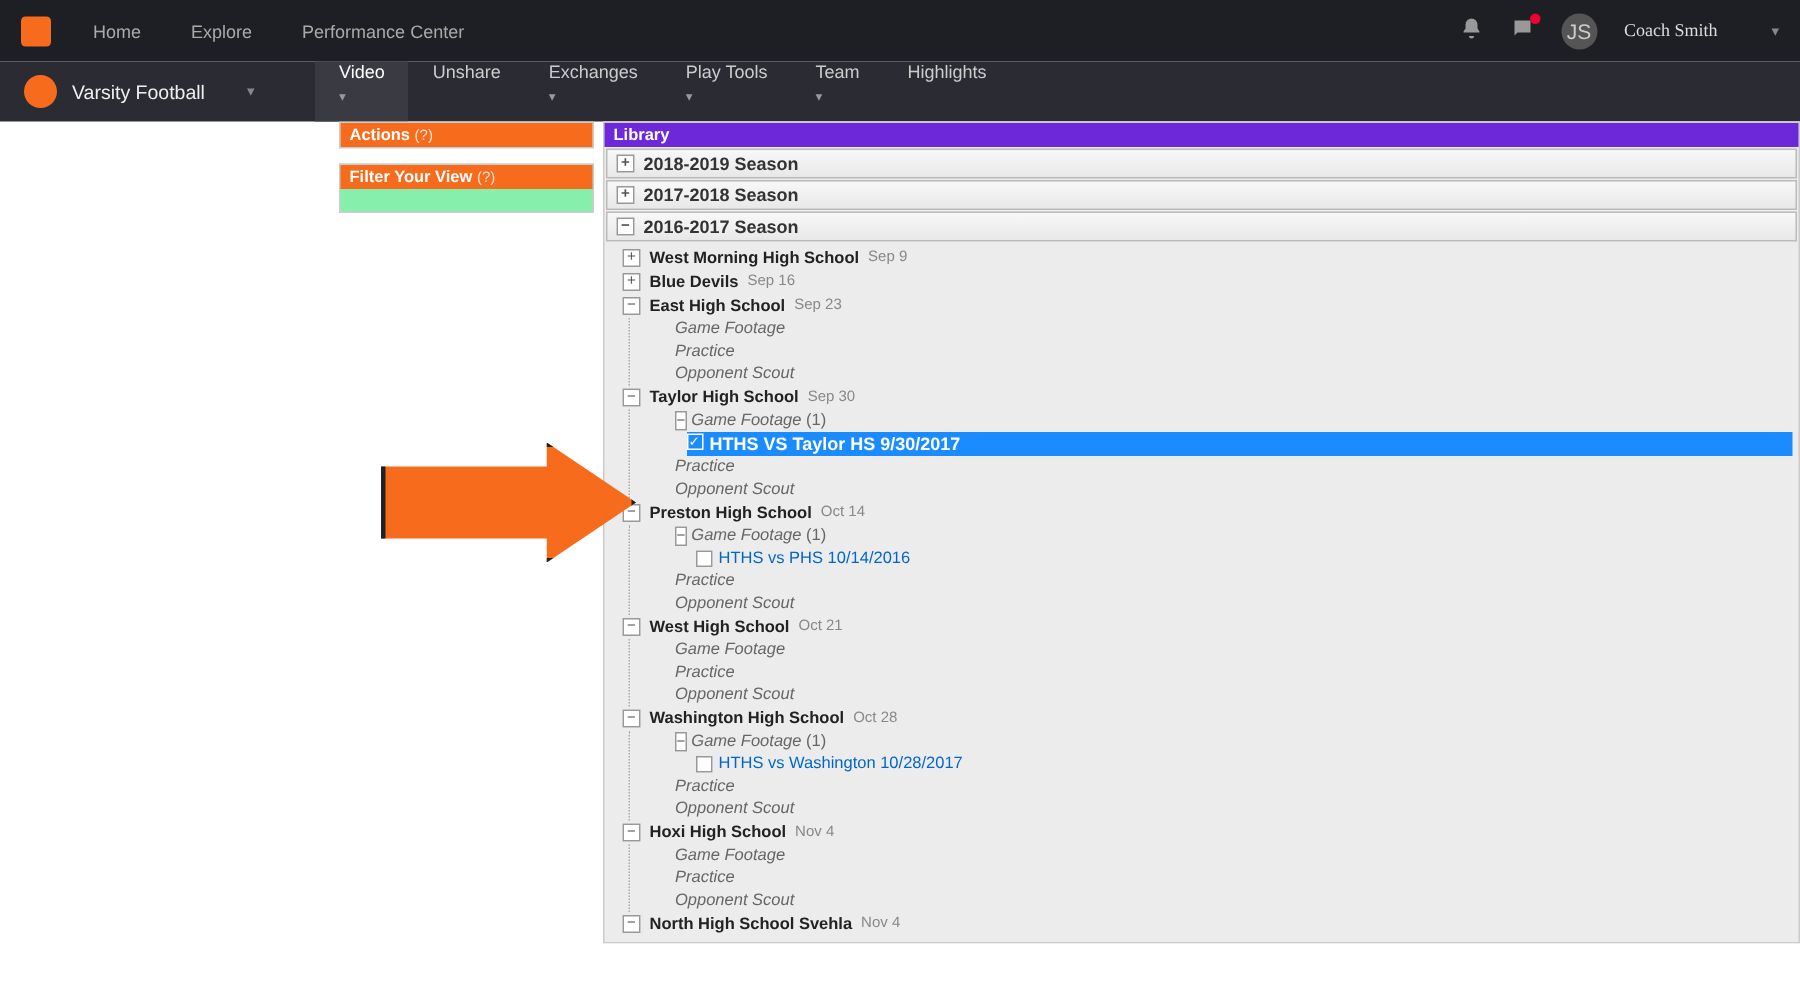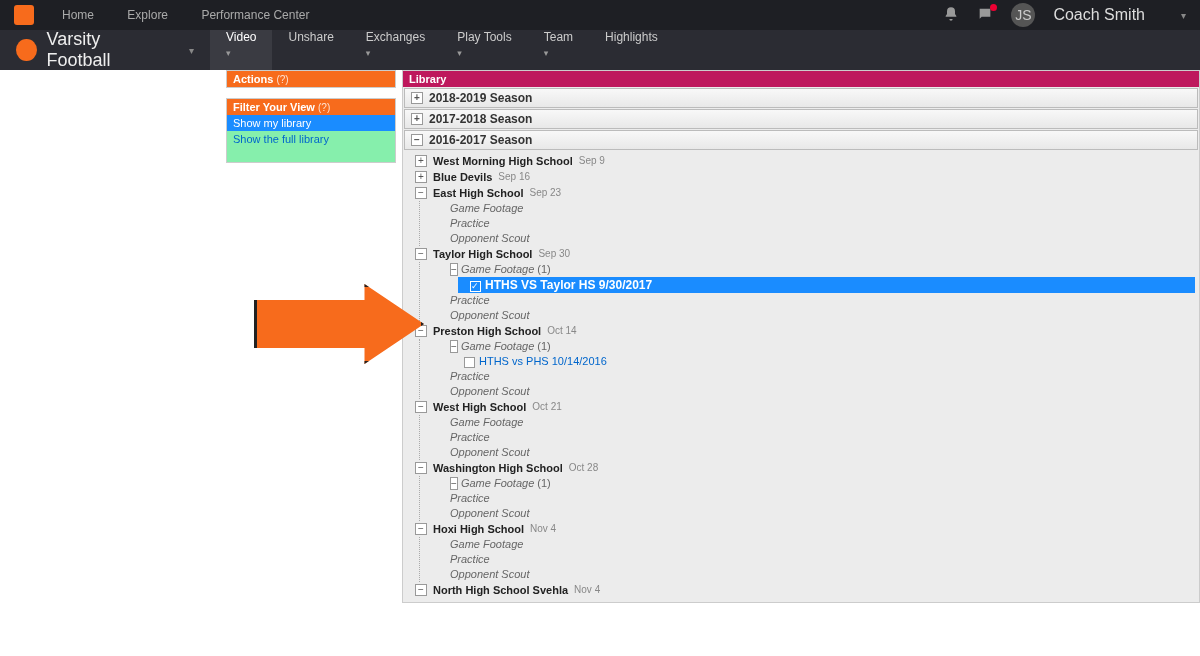--- a/index.html
+++ b/index.html
@@ -1,30 +1,30 @@
 <!DOCTYPE html>
 <html><head>
 <meta charset="utf-8">
 <style>
 * { box-sizing: border-box; margin: 0; padding: 0; }
 body { font-family: Arial, Helvetica, sans-serif; font-size: 12px; background: #fff; color: #333; }
-.topbar { background: #1e1f24; height: 30px; display: flex; align-items: center; padding: 0 14px; color: #aaa; }
+.topbar { background: #1e1f24; height: 41px; display: flex; align-items: center; padding: 0 14px; color: #aaa; }
 .logo-sm { width: 20px; height: 20px; background: #f76b1c; border-radius: 3px; margin-right: 28px; position: relative; }
 .topnav a { color: #aaa; text-decoration: none; margin-right: 30px; font-size: 12px; cursor: pointer; }
 .topright { margin-left: auto; display: flex; align-items: center; gap: 18px; }
 .bell, .chat { color: #999; position: relative; cursor: pointer; }
 .red-dot { position: absolute; top: -2px; right: -4px; width: 7px; height: 7px; background: #e03; border-radius: 50%; }
 .avatar { width: 24px; height: 24px; background: #555; border-radius: 50%; color: #ccc; font-size: 14px; display: flex; align-items: center; justify-content: center; }
-.username { color: #ddd; font-size: 16px; }
+.username { color: #ddd; font-size: 12px; font-family: Liberation Serif, serif; }
 .chev { color: #888; font-size: 10px; margin-left: 18px; cursor: pointer; }
 
 .secondbar { background: #2b2c33; height: 40px; display: flex; align-items: center; color: #ccc; }
 .team-sel { display: flex; align-items: center; padding: 0 16px; gap: 10px; width: 210px; }
 .team-logo { width: 22px; height: 22px; background: #f76b1c; border-radius: 50%; }
-.team-name { color: #eee; font-size: 18px; }
+.team-name { color: #eee; font-size: 13px; }
 .tabs { display: flex; height: 100%; }
 .tab { padding: 0 16px; display: flex; align-items: flex-start; gap: 4px; color: #ccc; font-size: 12px; cursor: pointer; flex-direction: column; }
 .tab.active { background: #3a3b42; color: #fff; }
 .tab .dd { font-size: 9px; color: #999; }
 .sidecol { width: 170px; }
 
 .panel { border: 1px solid #ccc; margin-bottom: 10px; background: #86efac; }
 .panel-hd { background: #f76b1c; color: #fff; font-weight: bold; font-size: 11px; padding: 2px 6px; }
 .panel-hd .help { font-weight: normal; font-size: 10px; opacity: 0.8; }
 .action-list { padding: 6px 4px; }
@@ -36,33 +36,33 @@
 .ico-copy { border: 1px solid #3498db; background: #cde; }
 .ico-move { background: #3498db; border-radius: 2px; }
 .ico-delete { background: #3498db; border-radius: 50%; position: relative; }
 .ico-delete::after { content: ''; position: absolute; left: 3px; top: 6px; width: 8px; height: 2px; background: #fff; }
 
 .filter-list .fitem { padding: 2px 6px; font-size: 11px; color: #0066cc; cursor: pointer; }
 .filter-list .fitem.sel { background: #1a8cff; color: #fff; }
 
 .library { flex: 1; margin-left: 6px; }
 .lib-panel { border: 1px solid #ccc; background: #ececec; }
-.lib-hd { background: #be185d; color: #fff; font-weight: bold; font-size: 11px; padding: 2px 6px; }
+.lib-hd { background: #6d28d9; color: #fff; font-weight: bold; font-size: 11px; padding: 2px 6px; }
 .season { background: linear-gradient(#f8f8f8, #e8e8e8); border: 1px solid #bbb; margin: 1px; padding: 2px 6px; font-size: 12px; font-weight: bold; color: #333; display: flex; align-items: center; gap: 6px; cursor: pointer; }
 .exp { width: 12px; height: 12px; background: #fff; border: 1px solid #999; font-size: 10px; line-height: 10px; text-align: center; color: #555; cursor: pointer; }
 .tree { padding: 2px 0 4px 8px; }
 .row { display: flex; align-items: center; gap: 6px; padding: 0 4px; font-size: 11px; line-height: 16px; }
 .row .date { color: #888; font-size: 10px; }
 .opp { font-weight: bold; color: #222; }
 .sub { padding-left: 22px; color: #666; font-style: italic; font-size: 11px; line-height: 15px; }
 .sub2 { padding-left: 36px; font-size: 11px; line-height: 15px; }
 .sub .cnt { font-style: normal; }
 .cb { width: 11px; height: 11px; border: 1px solid #999; background: #fff; display: inline-block; vertical-align: middle; margin-right: 4px; }
 .link { color: #0066cc; cursor: pointer; }
-.selrow { background: #1a8cff; color: #fff; padding: 1px 12px; display: flex; align-items: flex-end; margin-left: 30px; margin-right: 4px; }
+.selrow { background: #1a8cff; color: #fff; padding: 1px 0; display: flex; align-items: flex-start; margin-left: 30px; margin-right: 4px; }
 .selrow .cb { background: #1a8cff; border-color: #fff; }
 .selrow .cb::after { content: '✓'; color: #fff; font-size: 9px; line-height: 9px; display: block; }
 .tline { border-left: 1px dotted #aaa; margin-left: 8px; padding-left: 8px; }
 
 .arrow-callout { position: absolute; left: 254px; top: 214px; pointer-events: none; }
 .arrow-shape { width: 170px; height: 80px; background: #f76b1c; border: 3px solid #222; clip-path: polygon(0 20%, 65% 20%, 65% 0, 100% 50%, 65% 100%, 65% 80%, 0 80%); }
 
 .wrap { display: flex; position: relative; }
 .gutter { width: 226px; }
 </style>
@@ -133,24 +133,20 @@
     <div class="panel">
       <div class="panel-hd">
         <span>Actions</span> <span class="help">(?)</span>
       </div>
     </div>
 
     <div class="panel" style="padding-bottom:15px;">
       <div class="panel-hd">
         <span>Filter Your View</span> <span class="help">(?)</span>
       </div>
-      <div class="filter-list" id="filter-list">
-          <div class="fitem sel">Show my library</div>
-          <div class="fitem">Show the full library</div>
-        </div>
     </div>
   </div>
 
   <div class="library">
     <div class="lib-panel">
       <div class="lib-hd">Library</div>
       <div id="seasons">
           <div class="season">
             <span class="exp">+</span>
             <span>2018-2019 Season</span>
@@ -220,20 +216,21 @@
             <div class="sub">Practice</div>
             <div class="sub">Opponent Scout</div>
           </div>
           <div class="row">
             <span class="exp">−</span>
             <span class="opp">Washington High School</span> 
             <span class="date">Oct 28</span>
           </div>
           <div class="tline">
             <div class="sub"><span class="exp" style="font-style:normal;">−</span> Game Footage <span class="cnt">(1)</span></div>
+            <div class="sub2"><span class="cb"></span><span class="link">HTHS vs Washington 10/28/2017</span></div>
             <div class="sub">Practice</div>
             <div class="sub">Opponent Scout</div>
           </div>
           <div class="row">
             <span class="exp">−</span>
             <span class="opp">Hoxi High School</span> 
             <span class="date">Nov 4</span>
           </div>
           <div class="tline">
             <div class="sub">Game Footage</div>

